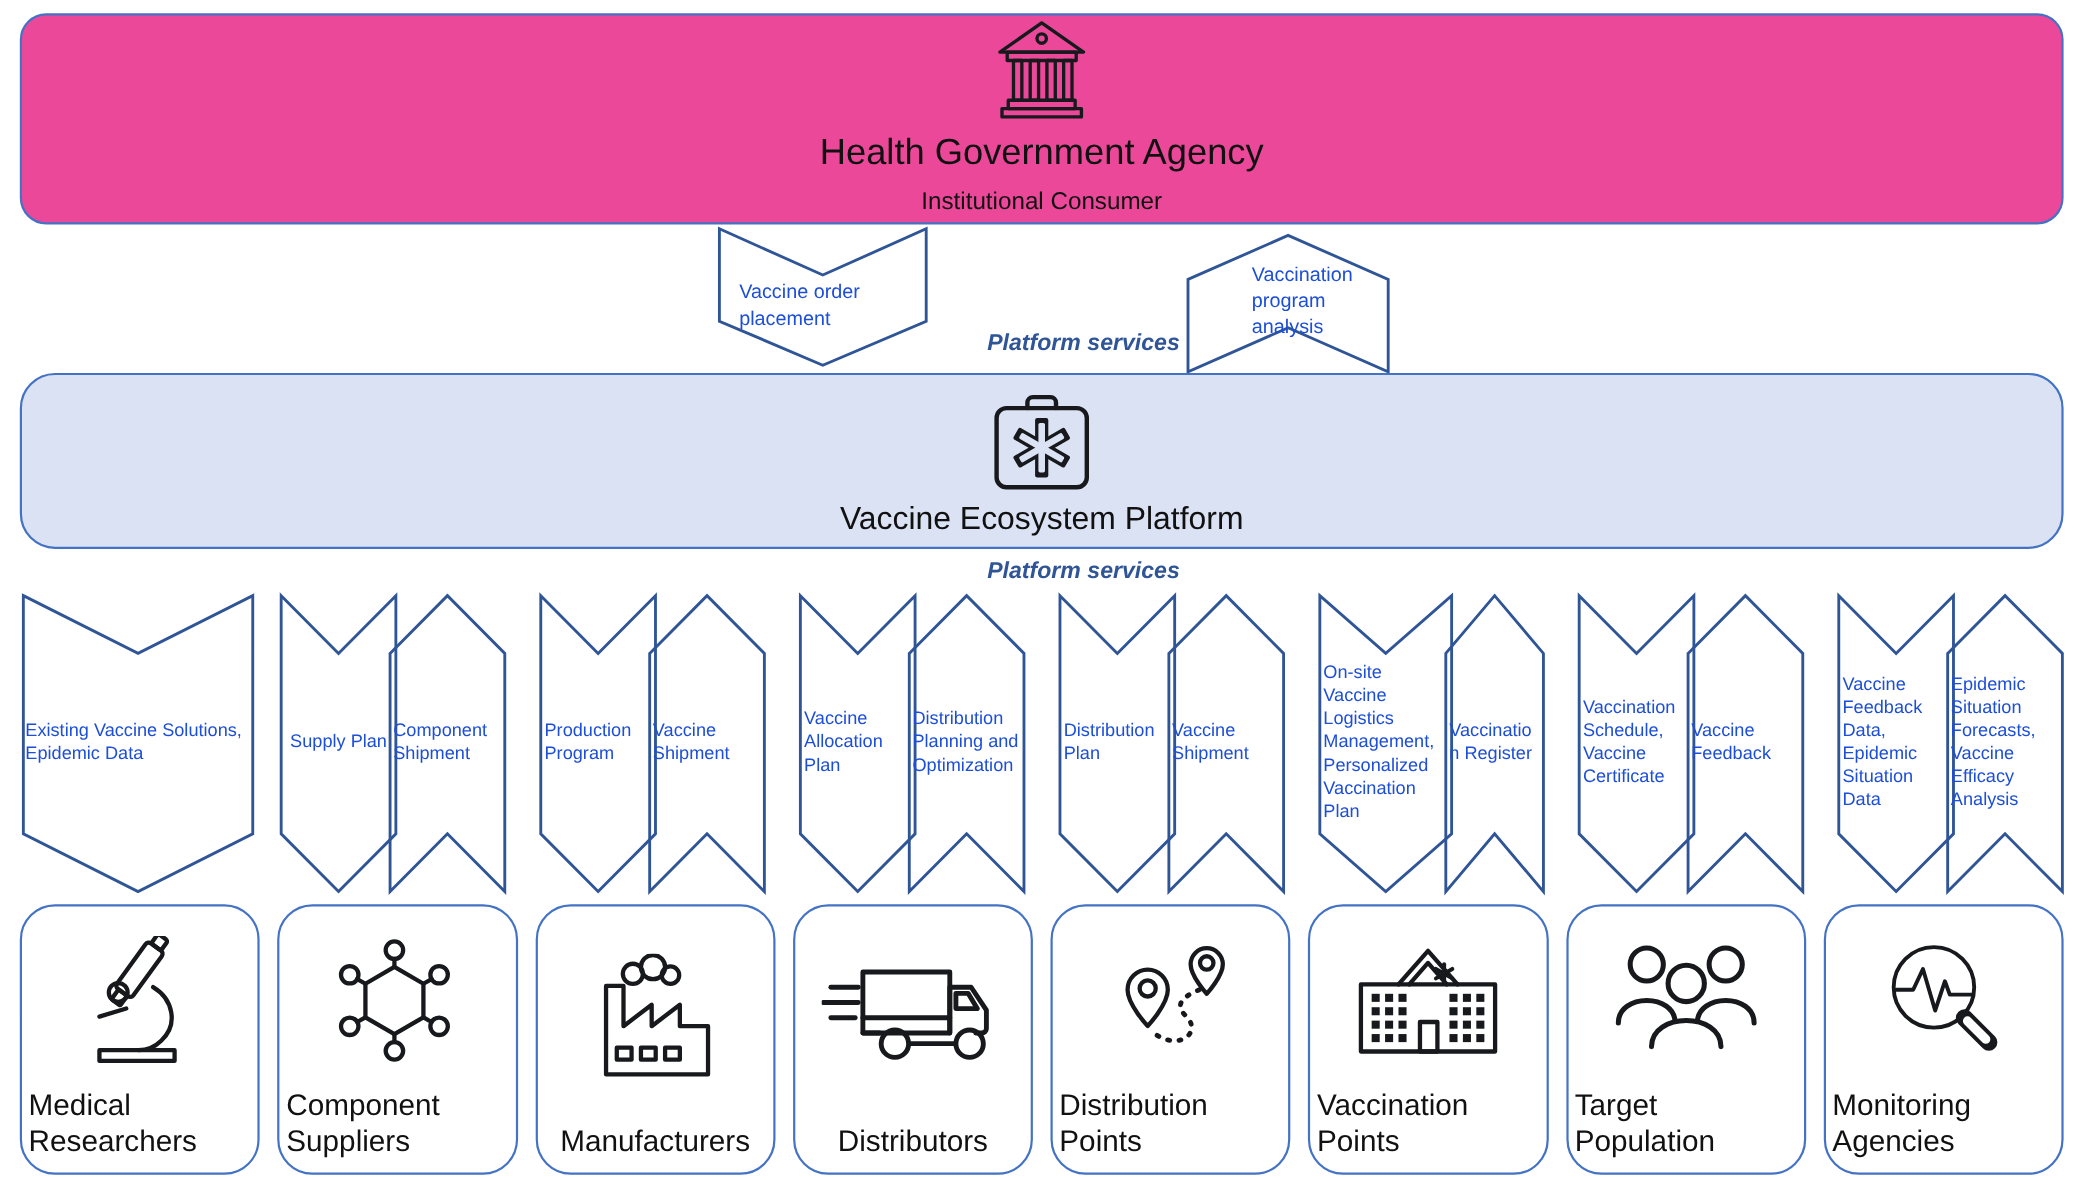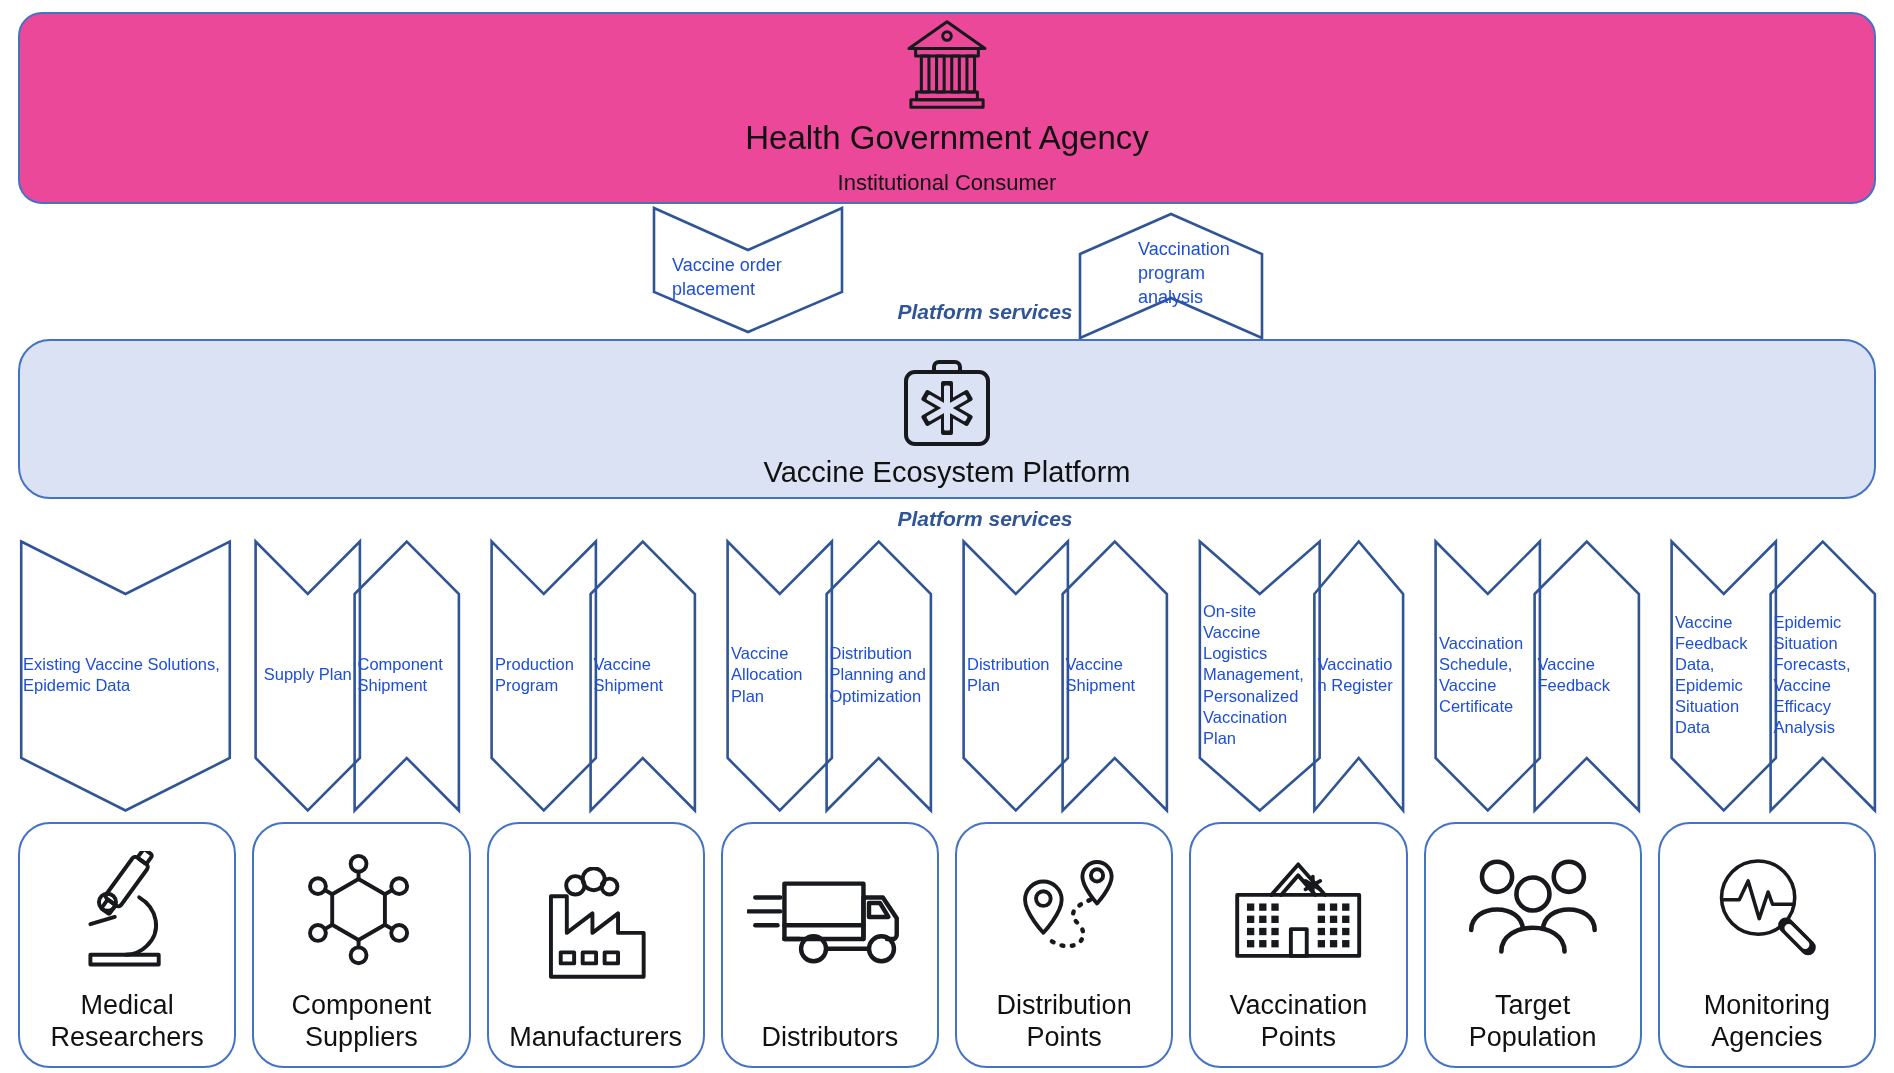--- a/index.html
+++ b/index.html
@@ -63,21 +63,21 @@
     position:absolute; left:18px; top:822px; width:1858px; height:246px;
     display:flex; gap:16px;
   }
   .entity {
     flex:1; border:2px solid #4472C4; border-radius:32px; box-sizing:border-box;
     background:#ffffff; display:flex; flex-direction:column; align-items:center;
     justify-content:flex-end; padding:10px 6px 12px;
   }
   .entity .icon { flex:1; display:flex; align-items:center; justify-content:center; }
   .entity .icon svg { height:122px; }
-  .entity .lbl { font-size:27px; line-height:1.18; text-align:center; color:#111; }
+  .entity .lbl { font-size:27px; line-height:1.18; text-align:left; color:#111; }
 
   
   .pict { fill:none; stroke:#17191c; stroke-width:3.2; stroke-linecap:round; stroke-linejoin:round; }
 </style>
 </head>
 <body>
 
 <div class="canvas">
 
   <div class="agency-box">

